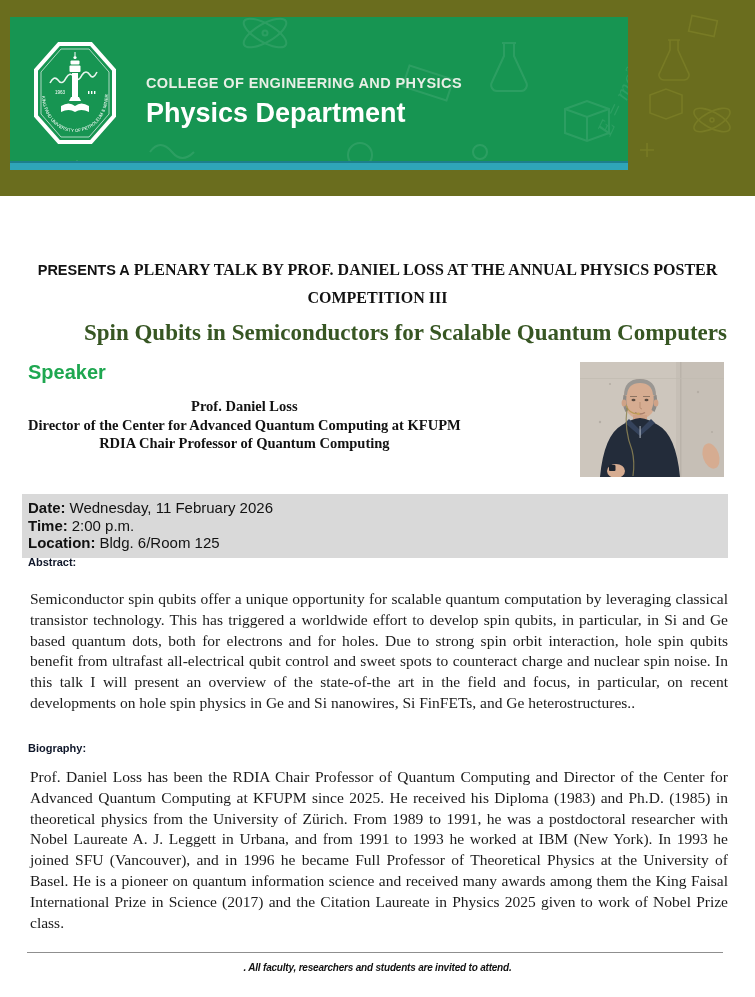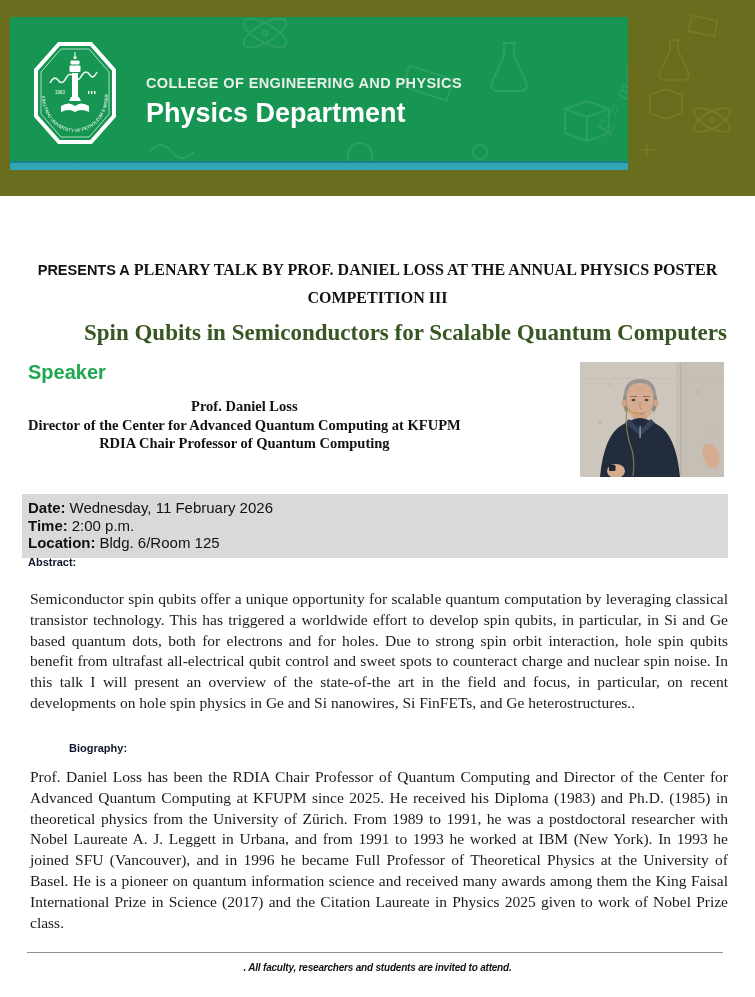--- a/index.html
+++ b/index.html
@@ -35,21 +35,21 @@
   
   .details{position:absolute;left:22px;top:494px;width:706px;box-sizing:border-box;background:#d9d9d9;
            padding:5px 8px 6px 6px;font-family:"Liberation Sans",sans-serif;font-size:15px;
            line-height:17.5px;color:#121212;}
   .details b{font-weight:bold;}
   .details .val{margin-left:4px;}
 
   
   .sec-h{position:absolute;left:28px;font-family:"Liberation Sans",sans-serif;font-weight:bold;
          font-size:11px;color:#0f172a;}
-  .abs-h{top:556px;} .bio-h{top:742px;margin-left:41px;}
+  .abs-h{top:556px;} .bio-h{top:742px;}
   .para{position:absolute;left:30px;width:698px;text-align:justify;font-size:15.5px;
         line-height:20.8px;color:#1b1b1b;}
   .abs-p{top:589px;} .bio-p{top:767px;}
 
   
   .rule{position:absolute;left:27px;top:952px;width:696px;height:1px;background:#8f8f8f;}
   .footer-note{position:absolute;top:962px;left:0;width:755px;text-align:center;
                font-family:"Liberation Sans",sans-serif;font-style:italic;font-weight:bold;
                font-size:10px;letter-spacing:-0.2px;color:#121212;}
 </style>

